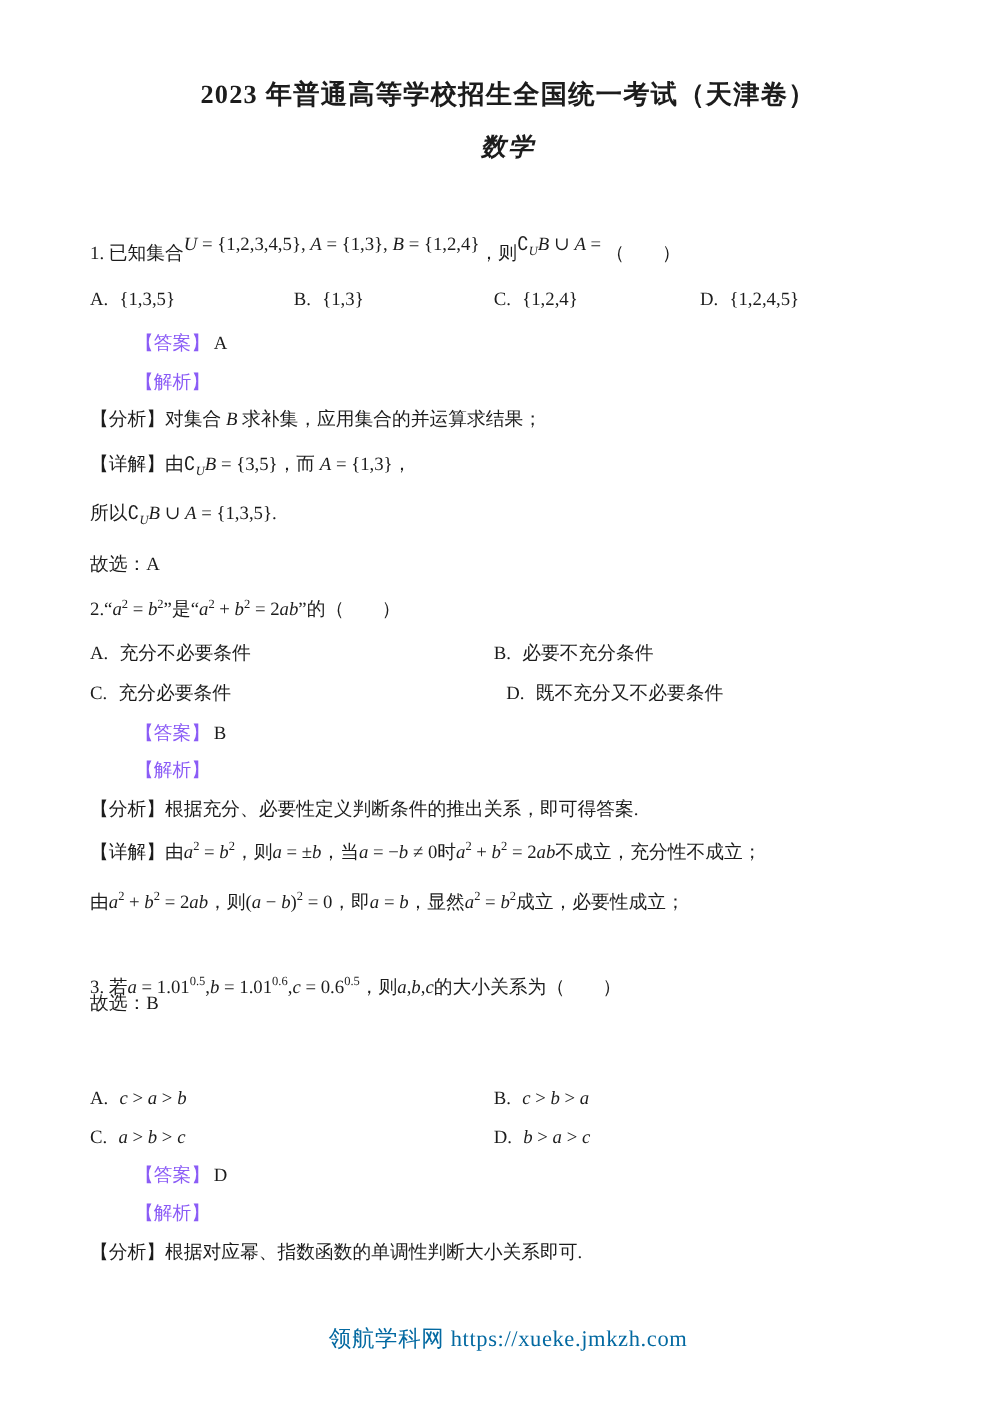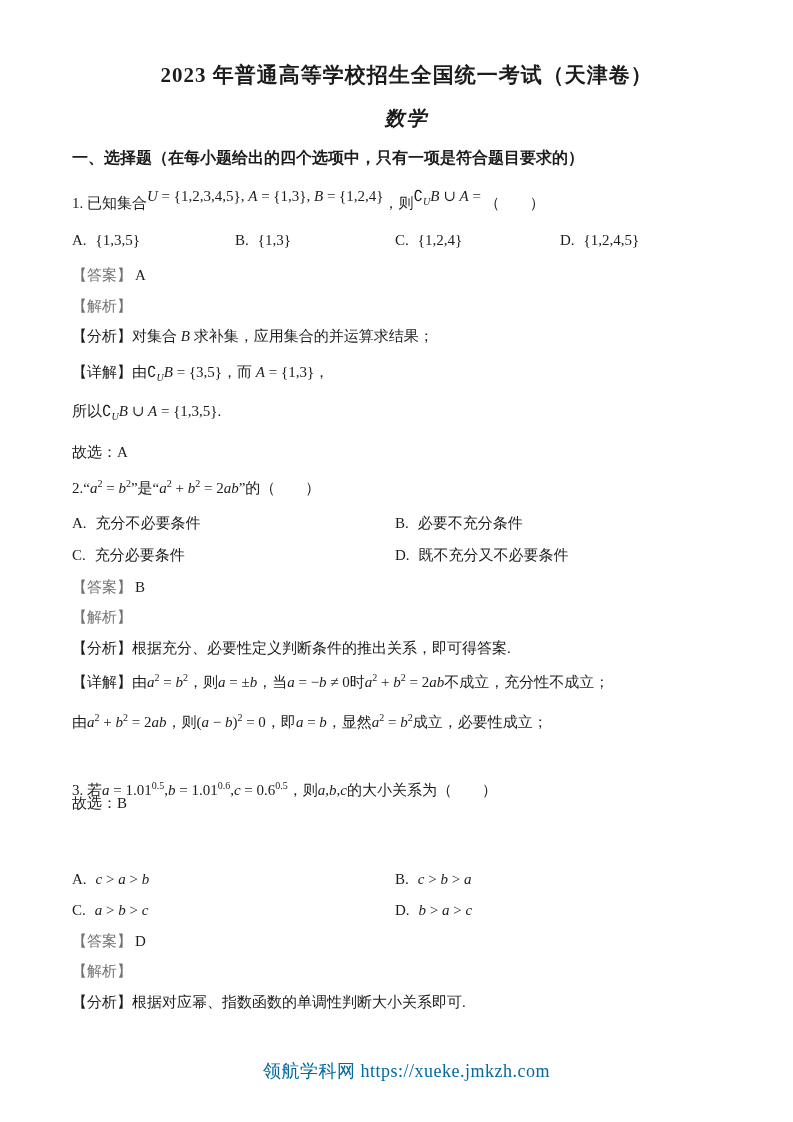--- a/index.html
+++ b/index.html
@@ -10,37 +10,36 @@
   }
   .line{position:absolute;left:72px;white-space:nowrap;font-size:15px;line-height:22px;}
   .center{left:10px;width:793px;text-align:center;}
   .title{font-size:21px;font-weight:bold;letter-spacing:1px;}
   .subtitle{font-size:20px;font-weight:bold;letter-spacing:2px;font-style:italic;}
   .section{font-size:16px;font-weight:bold;}
   .m, .m i{font-family:"Liberation Serif","DejaVu Serif","DejaVu Sans",serif;}
   .line sup{font-size:10px;line-height:0;}
   .line sub{font-size:10px;line-height:0;}
   .raised{position:relative;top:-7px;}
-  .tag{color:#737373;}
+  .tag{color:#8b5cf6;margin-left:36px;}
   .ansletter{margin-left:3px;}
   .opt{position:absolute;top:0;white-space:nowrap;}
   .opt .optval{margin-left:9px;}
   .watermark{
     color:#0369a1;font-size:18px;letter-spacing:0.5px;
     font-family:Liberation Serif, serif;
   }
 </style>
 </head>
 <body>
 
 <div class="page">
 
   <div class="line center title" style="top:64px">2023 年普通高等学校招生全国统一考试（天津卷）</div>
   <div class="line center subtitle" style="top:107px">数学</div>
-  <div class="line section" style="top:147px">一、选择题（在每小题给出的四个选项中，只有一项是符合题目要求的）</div>
 
   <div class="line" style="top:192px">
     <span>1. 已知集合</span><span class="m raised"><i>U</i> = {1,2,3,4,5}, <i>A</i> = {1,3}, <i>B</i> = {1,2,4}</span><span>，则</span><span class="m raised">∁<sub><i>U</i></sub><i>B</i> ∪ <i>A</i> =</span>
     <span>（　　）</span>
   </div>
   <div class="line" style="top:229px;width:649px">
     <span class="opt" style="left:0">
       <span>A.</span><span class="optval m">{1,3,5}</span>
     </span>
     <span class="opt" style="left:163px">
@@ -70,21 +69,21 @@
       <span>A.</span><span class="optval">充分不必要条件</span>
     </span>
     <span class="opt" style="left:323px">
       <span>B.</span><span class="optval">必要不充分条件</span>
     </span>
   </div>
   <div class="line" style="top:544px;width:649px">
     <span class="opt" style="left:0">
       <span>C.</span><span class="optval">充分必要条件</span>
     </span>
-    <span class="opt" style="left:323px">
+    <span class="opt" style="left:333px">
       <span>D.</span><span class="optval">既不充分又不必要条件</span>
     </span>
   </div>
   <div class="line" style="top:576px">
     <span class="tag">【答案】</span><span class="ansletter">B</span>
   </div>
   <div class="line" style="top:606px">
     <span class="tag">【解析】</span>
   </div>
   <div class="line m" style="top:637px">【分析】根据充分、必要性定义判断条件的推出关系，即可得答案.</div>

